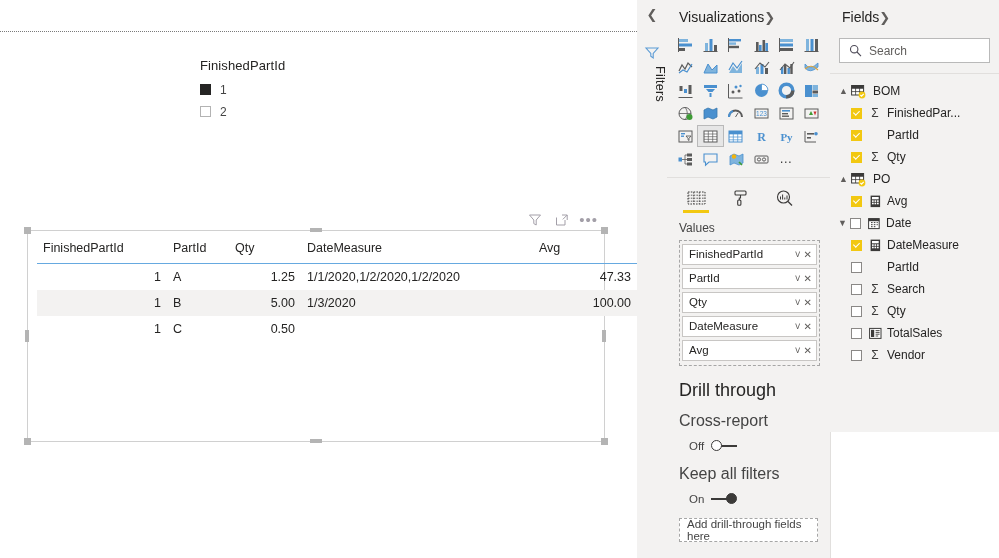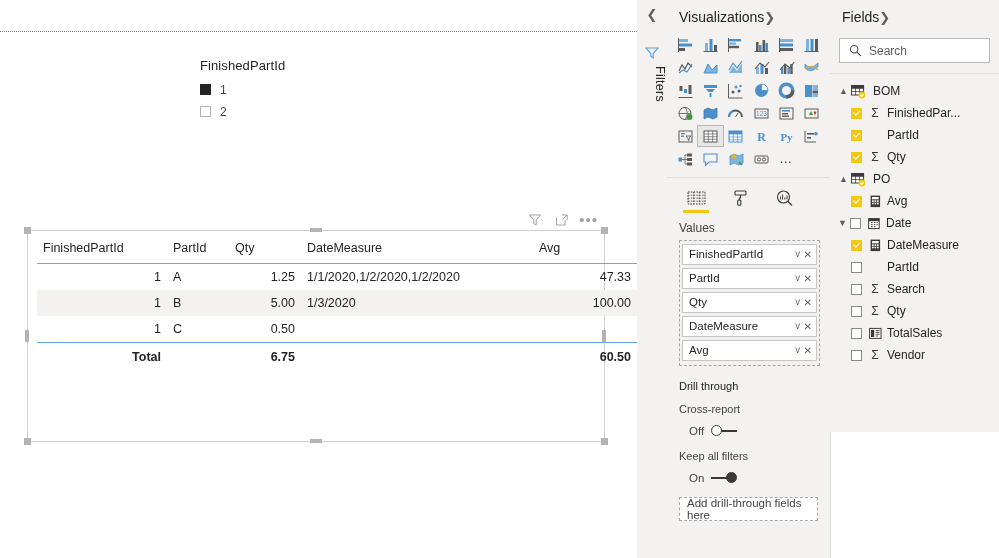--- a/index.html
+++ b/index.html
@@ -91,22 +91,22 @@
   .wells{padding:6px 10px 0 12px;}
   .wells-label{font-size:12px;color:#444;margin:2px 0 5px 0;}
   .well-box{border:1px dashed #a6a6a6;padding:3px 2px 4px 2px;background:transparent;}
   .chip{display:flex;align-items:center;border:1px solid #c8c6c4;background:#fff;
     height:19px;margin:0 0 3px 0;padding:0 4px 0 6px;font-size:11.5px;color:#252423;}
   .chip:last-child{margin-bottom:0;}
   .chip .cname{flex:1;overflow:hidden;white-space:nowrap;}
   .chip .cico{color:#605e5c;margin-left:3px;font-size:10px;cursor:pointer;display:flex;align-items:center;}
 
   .drill{padding:14px 12px 0 12px;}
-  .drill-title{font-size:11px;color:#252423;margin-bottom:11px;}
-  .drill-sub{font-size:11px;color:#444;margin-bottom:7px;}
+  .drill-title{font-size:18px;color:#252423;margin-bottom:11px;}
+  .drill-sub{font-size:16px;color:#444;margin-bottom:7px;}
   .tgl-row{display:flex;align-items:center;padding-left:10px;margin-bottom:13px;margin-top:10px;}
   .tgl-txt{font-size:11.5px;color:#444;margin-right:7px;}
   .tgl{width:26px;height:11px;position:relative;cursor:pointer;}
   .tgl .trk{position:absolute;left:7px;top:4.5px;width:19px;height:2px;background:#3b3a39;}
   .tgl .knob{position:absolute;top:0;width:11px;height:11px;border-radius:50%;box-sizing:border-box;}
   .tgl.off .knob{left:0;border:1.6px solid #3b3a39;background:#fff;}
   .tgl.on .trk{left:0;width:19px;}
   .tgl.on .knob{left:15px;background:#3b3a39;border:1.6px solid #3b3a39;}
   .drill-drop{border:1px dashed #a6a6a6;height:22px;display:flex;align-items:center;
     padding-left:7px;font-size:11.5px;color:#444;background:#fff;}
@@ -196,27 +196,20 @@
             <td>1/3/2020</td>
             <td class="num">100.00</td>
           </tr>
           <tr>
             <td class="num">1</td>
             <td>C</td>
             <td class="num">0.50</td>
             <td></td>
             <td class="num"></td>
           </tr>
-          <tr class="total">
-            <td class="num">Total</td>
-            <td></td>
-            <td class="num">6.75</td>
-            <td></td>
-            <td class="num">60.50</td>
-          </tr>
         </tbody>
       </table>
     </div>
 
     <div class="handle h-corner" style="left:24px;top:227px;"></div>
     <div class="handle h-corner" style="left:601px;top:227px;"></div>
     <div class="handle h-corner" style="left:24px;top:438px;"></div>
     <div class="handle h-corner" style="left:601px;top:438px;"></div>
     <div class="handle h-hmid" style="left:310px;top:228px;"></div>
     <div class="handle h-hmid" style="left:310px;top:439px;"></div>

